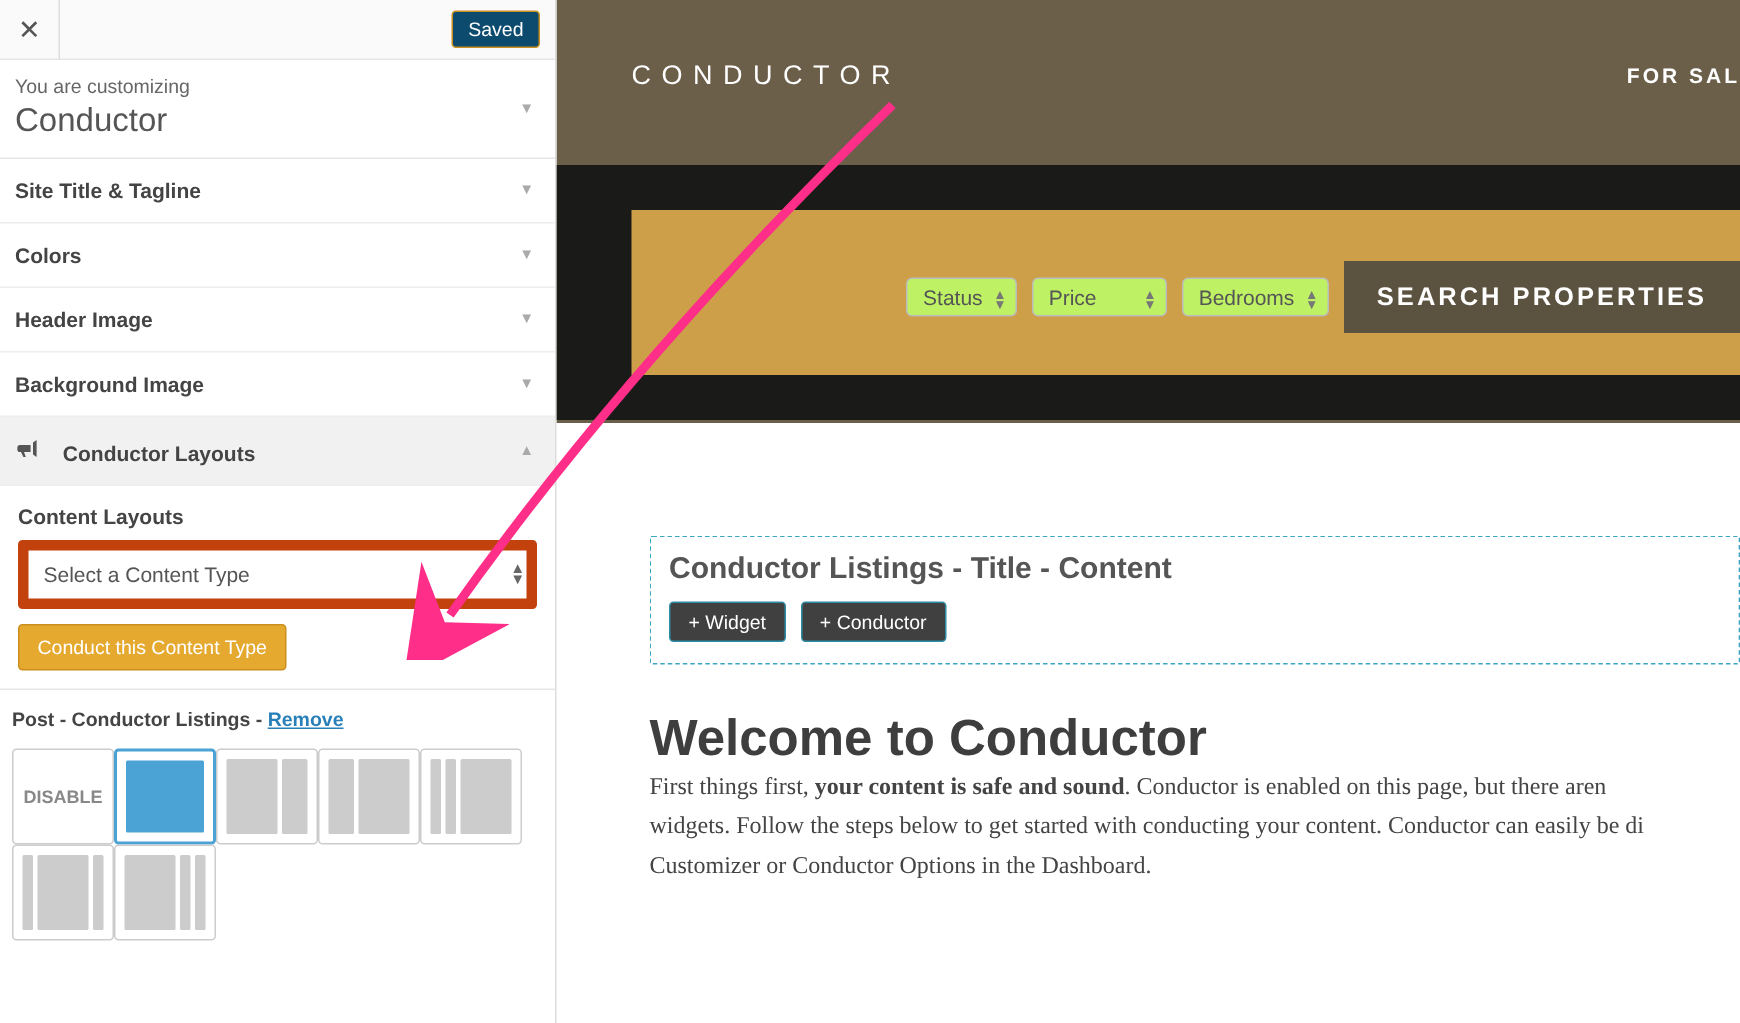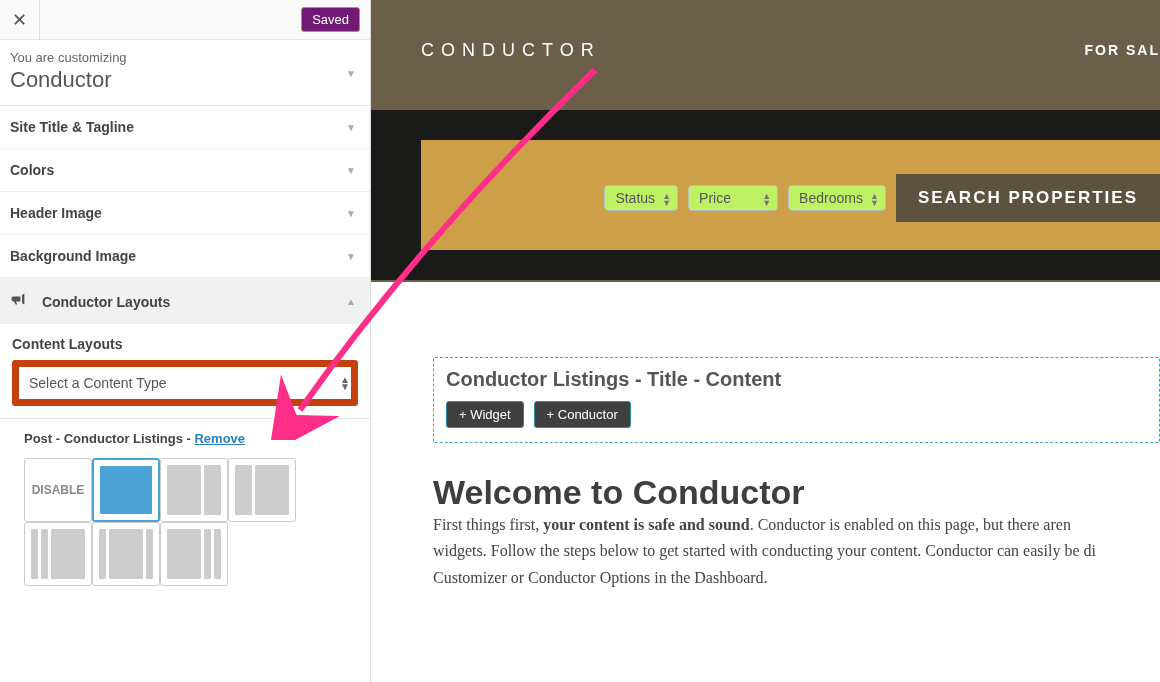--- a/index.html
+++ b/index.html
@@ -2,39 +2,39 @@
 <html><head>
 <meta charset="utf-8">
 <style>
 * { box-sizing: border-box; margin: 0; padding: 0; }
 body { font-family: -apple-system, "Helvetica Neue", Arial, sans-serif; font-size: 14px; color: #333; overflow: hidden; width: 1160px; height: 682px; position: relative; }
 
 
 .sidebar { width: 371px; height: 682px; float: left; background: #fff; border-right: 1px solid #ddd; overflow-y: auto; }
 .sidebar-top { display: flex; align-items: center; height: 40px; border-bottom: 1px solid #e5e5e5; background: #fafafa; }
 .close-x { width: 40px; height: 40px; display: flex; align-items: center; justify-content: center; font-size: 18px; color: #555; border-right: 1px solid #ddd; cursor: pointer; }
-.saved-badge { margin-left: auto; margin-right: 10px; background: #701a75; color: #fff; padding: 4px 10px; border-radius: 3px; font-size: 13px; border: 1px solid #c98f1f; }
+.saved-badge { margin-left: auto; margin-right: 10px; background: #0c4a6e; color: #fff; padding: 4px 10px; border-radius: 3px; font-size: 13px; border: 1px solid #c98f1f; }
 
 .customizing-block { padding: 10px 10px 12px 10px; border-bottom: 1px solid #e5e5e5; position: relative; }
 .customizing-block .small { font-size: 13px; color: #666; }
 .customizing-block .big { font-size: 22px; color: #555; margin-top: 2px; }
 .chevron-down, .chevron-up { position: absolute; right: 14px; top: 50%; transform: translateY(-50%); color: #aaa; font-size: 10px; }
 
 .section-item { padding: 13px 10px; border-bottom: 1px solid #eee; position: relative; font-weight: 600; color: #444; cursor: pointer; }
 .section-active { background: #f1f1f1; }
 .section-active .icon-left { margin-right: 10px; display: inline-block; width: 18px; }
 
 .subpanel { padding: 12px 12px; border-bottom: 1px solid #e5e5e5; }
 .subpanel h4 { font-size: 14px; font-weight: 600; color: #444; margin-bottom: 8px; }
 .select-wrap { position: relative; }
 .select-ct { width: 100%; padding: 8px 28px 8px 10px; border: 7px solid #c2410c; border-radius: 3px; background: #fff; font-size: 14px; color: #555; appearance: none; }
 .select-arrows { position: absolute; right: 8px; top: 50%; transform: translateY(-50%); font-size: 10px; color: #666; line-height: 0.7; pointer-events: none; }
 .conduct-btn { margin-top: 10px; background: #e6a930; color: #fff; border: 1px solid #c98f1f; border-radius: 3px; padding: 7px 12px; font-size: 13px; cursor: pointer; }
 
-.listings-sub { padding: 12px 24px; }
+.listings-sub { padding: 12px 8px; }
 .listings-line { font-weight: 600; font-size: 13px; color: #444; margin-bottom: 12px; }
 .listings-line .remove-link { color: #2980b9; font-weight: 600; }
 
 .layouts-grid { display: flex; flex-wrap: wrap; gap: 0; }
 .layout-opt { width: 68px; height: 64px; border: 1px solid #ccc; border-radius: 3px; background: #fff; display: flex; align-items: center; justify-content: center; cursor: pointer; padding: 6px; gap: 3px; }
 .layout-opt.selected { border: 2px solid #4aa3d4; }
 .layout-opt .col { background: #ccc; height: 100%; border-radius: 1px; }
 .layout-opt.selected .col { background: #4aa3d4; }
 .layout-opt.disable { color: #888; font-weight: 700; font-size: 12px; }
 .c1 { flex: 1; }
@@ -107,20 +107,21 @@
   </div>
 
   <div class="subpanel">
     <h4>Content Layouts</h4>
     <div class="select-wrap">
       <select class="select-ct">
         <option>Select a Content Type</option>
       </select>
       <div class="select-arrows">▲<br>▼</div>
     </div>
+    <button class="conduct-btn">Conduct this Content Type</button>
   </div>
 
   <div class="listings-sub">
     <div class="listings-line">
       <span>Post - Conductor Listings</span><span> - </span><a href="#" class="remove-link">Remove</a>
     </div>
     <div class="layouts-grid">
       <div class="layout-opt disable">DISABLE</div>
       <div class="layout-opt selected">
           <div class="col c1"></div>

